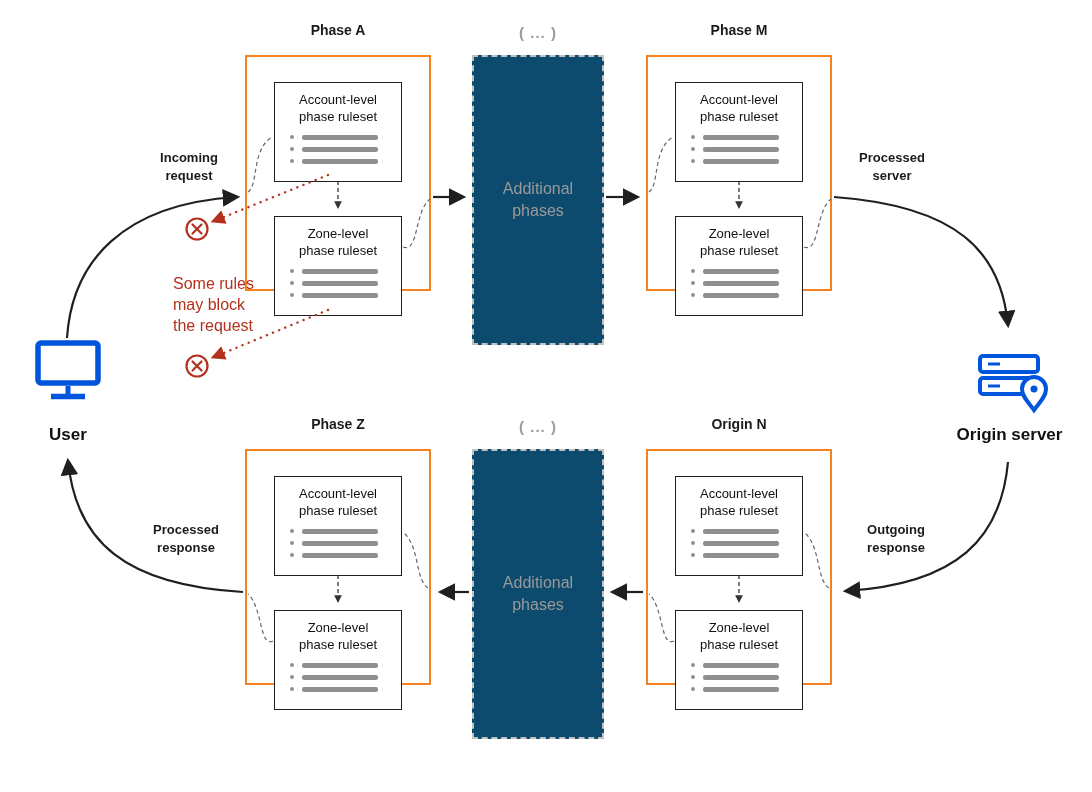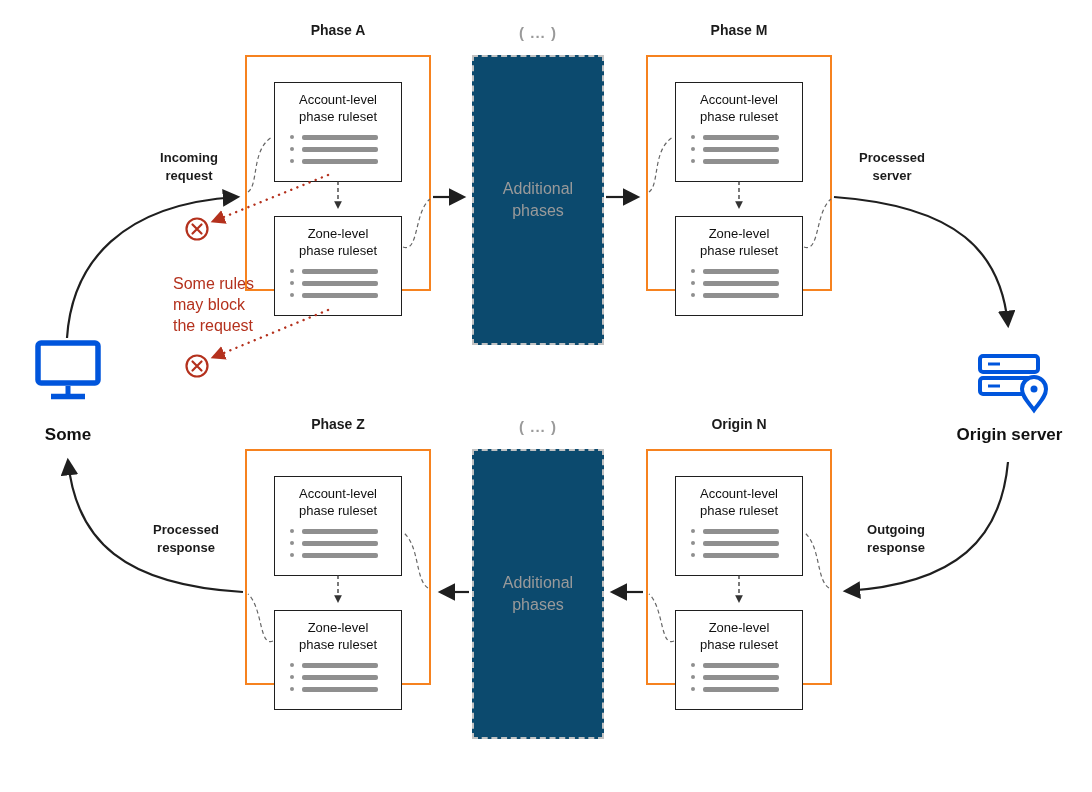--- a/index.html
+++ b/index.html
@@ -129,21 +129,21 @@
     </div>
   </div>
 </div>
 
 <div class="flow-label" style="left:143px;top:149px;width:92px">Incoming request</div>
 <div class="flow-label" style="left:844px;top:149px;width:96px">Processed server</div>
 <div class="block-note" style="left:173px;top:274px;width:90px">Some rules may block the request</div>
 <div class="flow-label" style="left:138px;top:521px;width:96px">Processed response</div>
 <div class="flow-label" style="left:848px;top:521px;width:96px">Outgoing response</div>
 
-<div class="endpoint-label" style="left:25px;top:425px;width:86px">Some</div>
+<div class="endpoint-label" style="left:25px;top:425px;width:86px">User</div>
 <div class="endpoint-label" style="left:942px;top:425px;width:135px">Origin server</div>
 
 <svg id="overlay" width="1092" height="792" viewBox="0 0 1092 792">
   <defs>
     <marker id="mb" markerWidth="9" markerHeight="9" refX="6.5" refY="4" orient="auto">
       <path d="M0,0 L8,4 L0,8 Z" fill="#1f1f1f"></path>
     </marker>
     <marker id="md" markerWidth="8" markerHeight="8" refX="4.5" refY="3" orient="auto">
       <path d="M0,0 L6,3 L0,6 Z" fill="#333333"></path>
     </marker>

